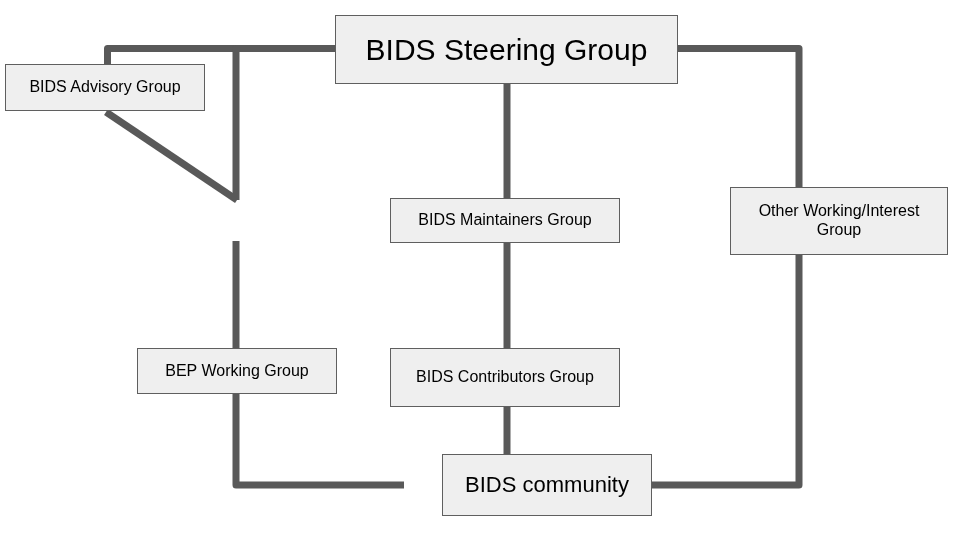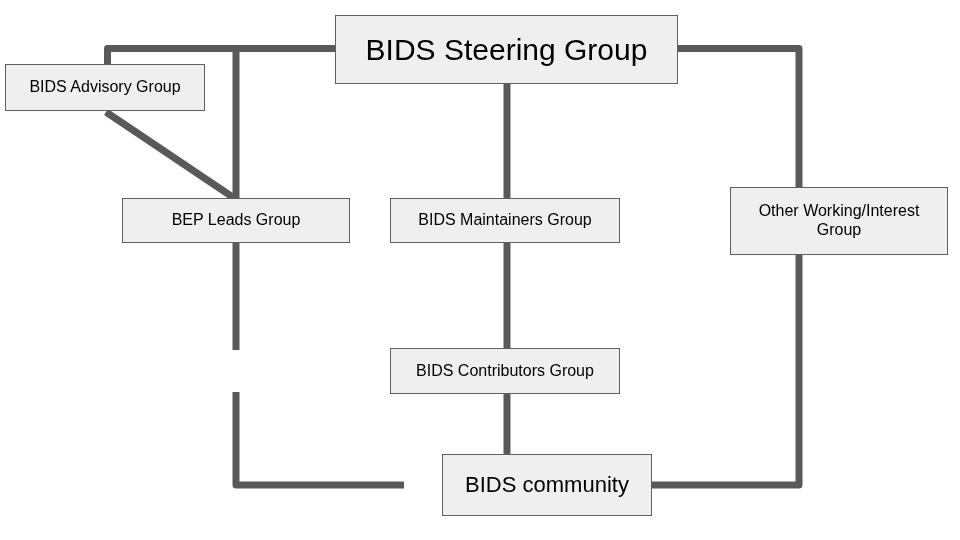--- a/index.html
+++ b/index.html
@@ -44,21 +44,21 @@
     padding: 0 6px;
     white-space: pre-line;
   }
   
   #node-steering        { left: 335px; top: 15px;  width: 343px; height: 69px;  font-size: 30px; }
   #node-advisory        { left: 5px;   top: 64px;  width: 200px; height: 47px;  font-size: 16px; }
   #node-bep-leads       { left: 122px; top: 198px; width: 228px; height: 45px;  font-size: 16px; }
   #node-maintainers     { left: 390px; top: 198px; width: 230px; height: 45px;  font-size: 16px; }
   #node-other-working   { left: 730px; top: 187px; width: 218px; height: 68px;  font-size: 16px; }
   #node-bep-working     { left: 137px; top: 348px; width: 200px; height: 46px;  font-size: 16px; }
-  #node-contributors    { left: 390px; top: 348px; width: 230px; height: 46px;  font-size: 16px; }
+  #node-contributors    { left: 390px; top: 348px; width: 230px; height: 59px;  font-size: 16px; }
   #node-community       { left: 402px; top: 454px; width: 210px; height: 62px;  font-size: 22px; margin-left: 40px; }
 </style>
 </head>
 <body>
 
 <div id="diagram-canvas">
 
   <svg id="connector-layer" viewBox="0 0 960 540" width="960" height="540" xmlns="http://www.w3.org/2000/svg">
     <g fill="none" stroke="#595959" stroke-width="7" stroke-linecap="butt" stroke-linejoin="round">
 
@@ -85,33 +85,33 @@
   </svg>
 
   <div class="node" id="node-advisory">
     <span class="node-label">BIDS Advisory Group</span>
   </div>
 
   <div class="node" id="node-steering">
     <span class="node-label">BIDS Steering Group</span>
   </div>
 
-  <div class="node" id="node-bep-leads">
-    <span class="node-label">BEP Leads Group</span>
-  </div>
 
   <div class="node" id="node-maintainers">
     <span class="node-label">BIDS Maintainers Group</span>
   </div>
 
   <div class="node" id="node-other-working">
     <span class="node-label">Other Working/Interest
 Group</span>
   </div>
 
+  <div class="node" id="node-bep-working">
+    <span class="node-label">BEP Working Group</span>
+  </div>
 
   <div class="node" id="node-contributors">
     <span class="node-label">BIDS Contributors Group</span>
   </div>
 
   <div class="node" id="node-community">
     <span class="node-label">BIDS community</span>
   </div>
 
 </div>

